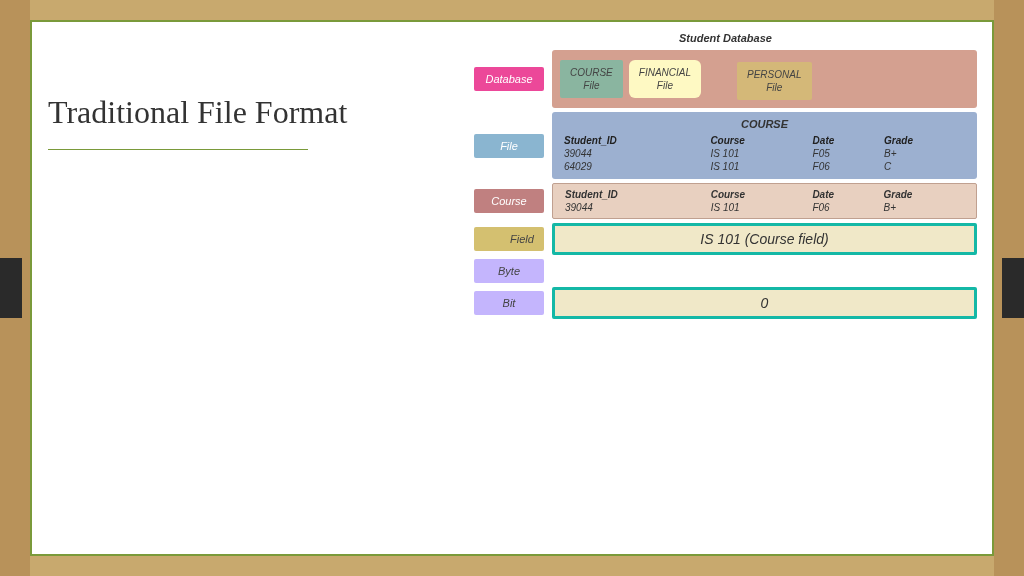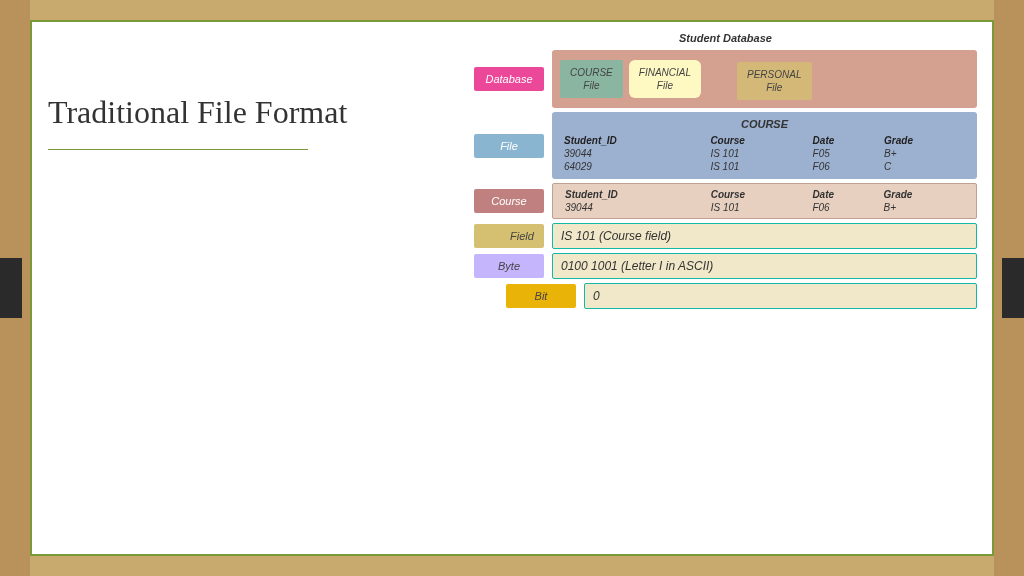--- a/index.html
+++ b/index.html
@@ -109,21 +109,21 @@
       font-size: 11px;
       color: #333;
       border-radius: 2px;
     }
 
     .label-database { background-color: #ec4899; color: #fff; }
     .label-file { background-color: #8ab5d0; color: #fff; }
     .label-record { background-color: #c08080; color: #fff; }
     .label-field { background-color: #d4c070; color: #444; padding-left: 36px; }
     .label-byte { background-color: #c4b5fd; color: #444; }
-    .label-bit { background-color: #eab308; color: #444; margin-left: 32px; }
+    .label-bit { background-color: #c4b5fd; color: #444; }
 
     
     .db-container {
       flex: 1;
       background-color: #d4a090;
       border-radius: 3px;
       padding: 8px;
       display: flex;
       flex-direction: row;
       gap: 6px;
@@ -203,25 +203,25 @@
     .record-table td {
       text-align: left;
       padding: 1px 4px;
       color: #333;
     }
 
     
     .value-box {
       flex: 1;
       background-color: #f0e8c8;
-      border: 1px solid #14b8a6;
+      border: 3px solid #14b8a6;
       border-radius: 2px;
       padding: 5px 8px;
-      font-size: 12px;
-      text-align: left;
+      font-size: 14px;
+      text-align: center;
       color: #333;
     }
   </style>
 </head>
 <body>
 
 <div class="side-panel-left"></div>
 <div class="side-panel-right"></div>
 <div class="bookend-left"></div>
 <div class="bookend-right"></div>
@@ -310,21 +310,20 @@
       </div>
     </div>
 
     <div class="diagram-row">
       <div class="label-box label-field">Field</div>
       <div class="value-box">IS 101   (Course field)</div>
     </div>
 
     <div class="diagram-row">
       <div class="label-box label-byte">Byte</div>
-      <div class="value-box">0100 1001  (Letter I in ASCII)</div>
     </div>
 
     <div class="diagram-row">
       <div class="label-box label-bit">Bit</div>
       <div class="value-box">0</div>
     </div>
 
   </div>
 </div>
 

